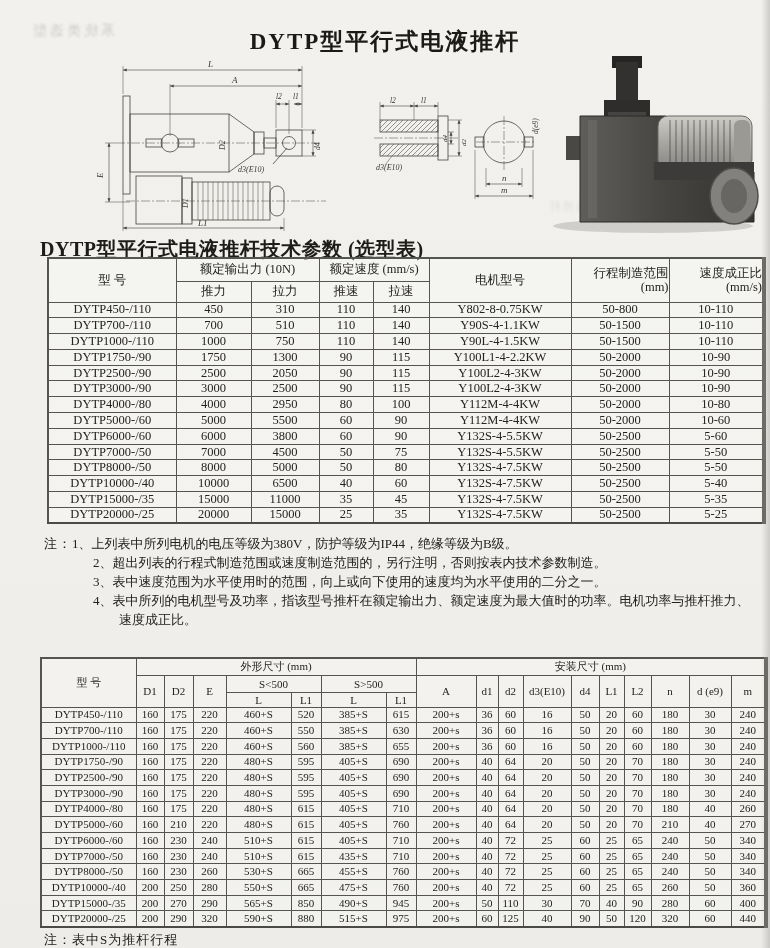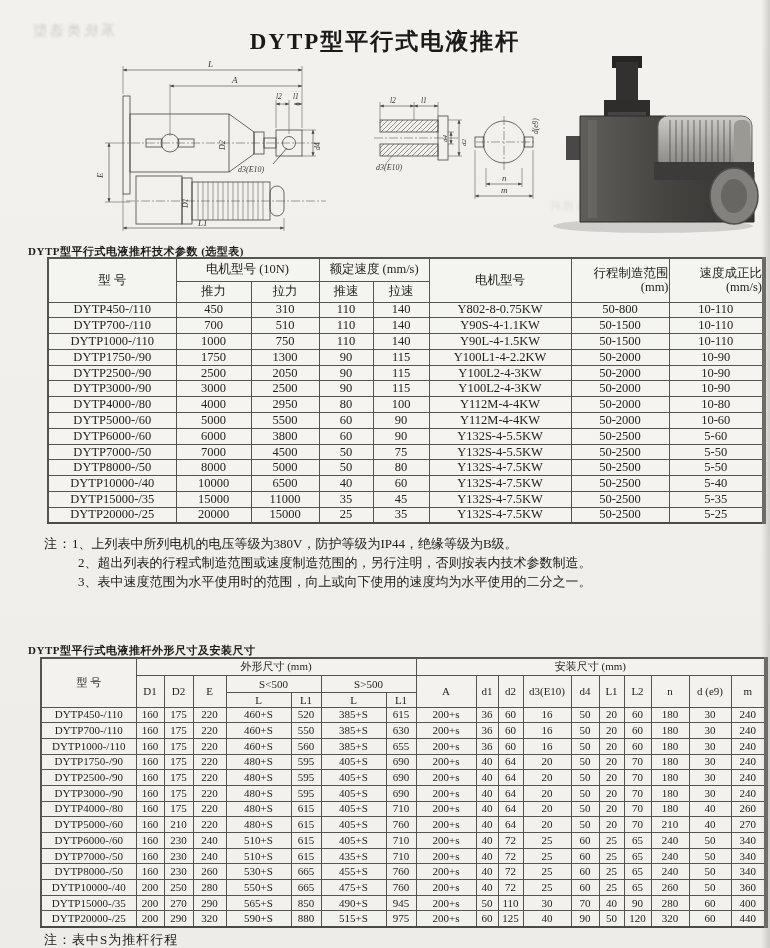--- a/index.html
+++ b/index.html
@@ -13,21 +13,21 @@
   .right-shade { position:absolute; right:0; top:0; width:9px; height:100%;
     background:linear-gradient(90deg,rgba(0,0,0,0) 0%,rgba(75,73,69,0.22) 100%); }
   .page-title { position:absolute; left:0; top:14px; width:770px; text-align:center;
     font-size:23px; font-weight:bold; letter-spacing:2px; color:#1b1a18;margin-top:12px; }
   .ghost { position:absolute; transform:scaleX(-1); color:#8f8e8a; pointer-events:none;
     filter:blur(1.1px); white-space:nowrap; }
   .ghost1 { left:30px; top:22px; font-size:14px; letter-spacing:3px; opacity:.38; }
   .ghost2 { left:548px; top:198px; font-size:12px; letter-spacing:1px; opacity:.17; }
   .drawing { position:absolute; left:90px; top:58px; }
   .photo { position:absolute; left:528px; top:54px; }
-  .caption { position:absolute; left:28px; font-size:11px; font-weight:bold; color:#1d1c1a; letter-spacing:0.5px;margin-top:8px; }
+  .caption { position:absolute; left:40px; font-size:20px; font-weight:bold; color:#1d1c1a; letter-spacing:0.5px; }
   .caption1 { top:236px; }
   .caption2 { top:635px; }
   table { position:absolute; border-collapse:collapse; table-layout:fixed;
     background:rgba(255,255,255,0.25); }
   table, th, td { border:1px solid #565450; }
   table { border-width:2px; border-right:4px solid #6d6b66; border-bottom:2px solid #4c4a46; }
   th { font-weight:normal; color:#242320; }
   td { text-align:center; color:#242320; overflow:hidden; white-space:nowrap; }
   .spec-table { left:47px; top:257px; width:716px; font-size:12.5px; }
   .spec-table th { font-size:12.5px; }
@@ -37,21 +37,21 @@
   .dim-table { left:40px; top:657px; width:725px; font-size:11px; }
   .dim-table th { font-size:11px; }
   .dim-table thead tr:nth-child(1) th { height:17px; }
   .dim-table thead tr:nth-child(2) th { height:17px; }
   .dim-table thead tr:nth-child(3) th { height:15px; }
   .dim-table td { height:15.7px; line-height:1.0; padding:0 1px; }
   .hdr-2line div { line-height:1.15;text-align:right; }
   .notes { position:absolute; left:44px; top:534px; width:712px; font-size:13px; line-height:19px; color:#22211f; }
   .note-row { white-space:normal; }
   .note-row .note-label { letter-spacing:1px; }
-  .note-indent { margin-left:34px; padding-left:26px; text-indent:-26px; }
+  .note-indent { margin-left:49px; padding-left:26px; text-indent:-26px; }
   .dim-note { position:absolute; left:44px; top:931px; font-size:13px; color:#22211f; letter-spacing:1px; }
   svg text { font-family:"Liberation Serif","DejaVu Serif",serif; }
 </style>
 </head>
 <body>
 
 <div class="page">
 
   <div class="right-shade"></div>
   <div class="ghost ghost1">系统类选型</div>
@@ -207,21 +207,21 @@
         <col style="width:68px">
         <col style="width:54px">
       <col style="width:56px">
         <col style="width:142px">
         <col style="width:98px">
         <col style="width:95px">
     </colgroup>
     <thead>
       <tr>
         <th rowspan="2">型 号</th>
-        <th colspan="2">电机型号 (10N)</th>
+        <th colspan="2">额定输出力 (10N)</th>
         <th colspan="2">额定速度 (mm/s)</th>
         <th rowspan="2">电机型号</th>
         <th rowspan="2" class="hdr-2line">
           <div>行程制造范围</div>
           <div>(mm)</div>
         </th>
         <th rowspan="2" class="hdr-2line">
           <div>速度成正比</div>
           <div>(mm/s)</div>
         </th>
@@ -376,23 +376,23 @@
         </tr>
       </tbody>
   </table>
 
   <div class="notes">
     <div class="note-row">
       <span class="note-label">注：</span><span>1、上列表中所列电机的电压等级为380V，防护等级为IP44，绝缘等级为B级。</span>
     </div>
     <div class="note-row note-indent">2、超出列表的行程式制造范围或速度制造范围的，另行注明，否则按表内技术参数制造。</div>
     <div class="note-row note-indent">3、表中速度范围为水平使用时的范围，向上或向下使用的速度均为水平使用的二分之一。</div>
+    <div class="note-row note-indent">4、表中所列的电机型号及功率，指该型号推杆在额定输出力、额定速度为最大值时的功率。电机功率与推杆推力、速度成正比。</div>
   </div>
 
-  <div class="caption caption2">DYTP型平行式电液推杆外形尺寸及安装尺寸</div>
 
   <table class="dim-table">
     <colgroup>
       <col style="width:95px">
         <col style="width:28px">
         <col style="width:29px">
         <col style="width:33px">
       <col style="width:65px">
         <col style="width:30px">
         <col style="width:65px">

